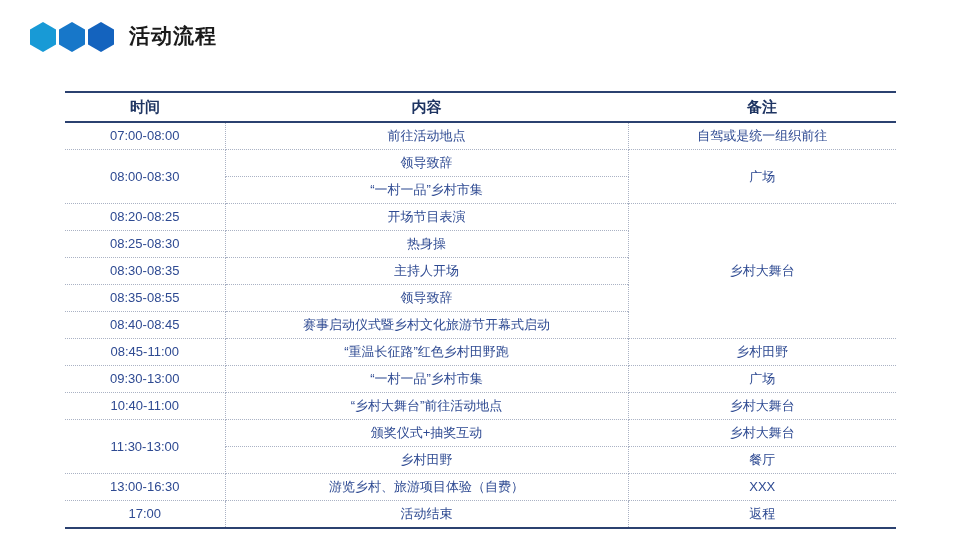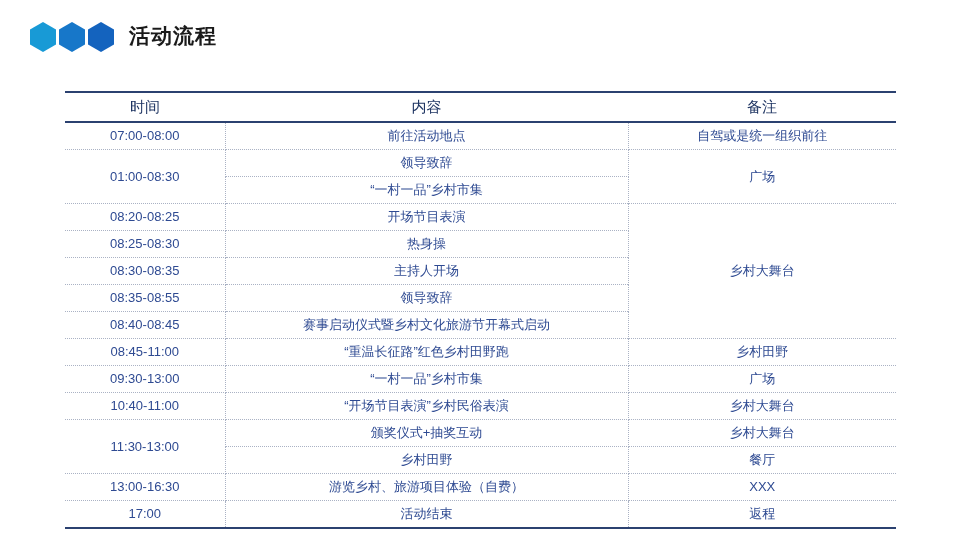--- a/index.html
+++ b/index.html
@@ -41,21 +41,21 @@
     table-layout: fixed;
   }
   col.c-time   { width: 160px; }
   col.c-content{ width: 403px; }
   col.c-remark { width: 268px; }
   .schedule th {
     border-top: 2px solid var(--solid-border, #2b4170);
     border-bottom: 2px solid var(--solid-border, #2b4170);
     color: var(--header-text, #1e3462);
     font-size: 15px;
-    font-weight: normal;
+    font-weight: bold;
     height: 28px;
     padding: 0;
     text-align: center;
   }
   .schedule td {
     border: 1px dotted var(--dotted-border, #aab2c4);
     color: var(--body-text, #2e4a92);
     font-size: 13px;
     height: 26px;
     line-height: 1.2;
@@ -95,21 +95,21 @@
         <th>备注</th>
       </tr>
     </thead>
     <tbody>
       <tr>
         <td class="col-time">07:00-08:00</td>
         <td class="col-content">前往活动地点</td>
         <td class="col-remark">自驾或是统一组织前往</td>
       </tr>
       <tr>
-        <td class="col-time" rowspan="2">01:00-08:30</td>
+        <td class="col-time" rowspan="2">08:00-08:30</td>
         <td class="col-content">领导致辞</td>
         <td class="col-remark" rowspan="2">广场</td>
       </tr>
       <tr>
         <td class="col-content">“一村一品”乡村市集</td>
       </tr>
       <tr>
         <td class="col-time">08:20-08:25</td>
         <td class="col-content">开场节目表演</td>
         <td class="col-remark" rowspan="5">乡村大舞台</td>
@@ -135,21 +135,21 @@
         <td class="col-content">“重温长征路”红色乡村田野跑</td>
         <td class="col-remark">乡村田野</td>
       </tr>
       <tr>
         <td class="col-time">09:30-13:00</td>
         <td class="col-content">“一村一品”乡村市集</td>
         <td class="col-remark">广场</td>
       </tr>
       <tr>
         <td class="col-time">10:40-11:00</td>
-        <td class="col-content">“开场节目表演”乡村民俗表演</td>
+        <td class="col-content">“乡村大舞台”前往活动地点</td>
         <td class="col-remark">乡村大舞台</td>
       </tr>
       <tr>
         <td class="col-time" rowspan="2">11:30-13:00</td>
         <td class="col-content">颁奖仪式+抽奖互动</td>
         <td class="col-remark">乡村大舞台</td>
       </tr>
       <tr>
         <td class="col-content">乡村田野</td>
         <td class="col-remark">餐厅</td>

